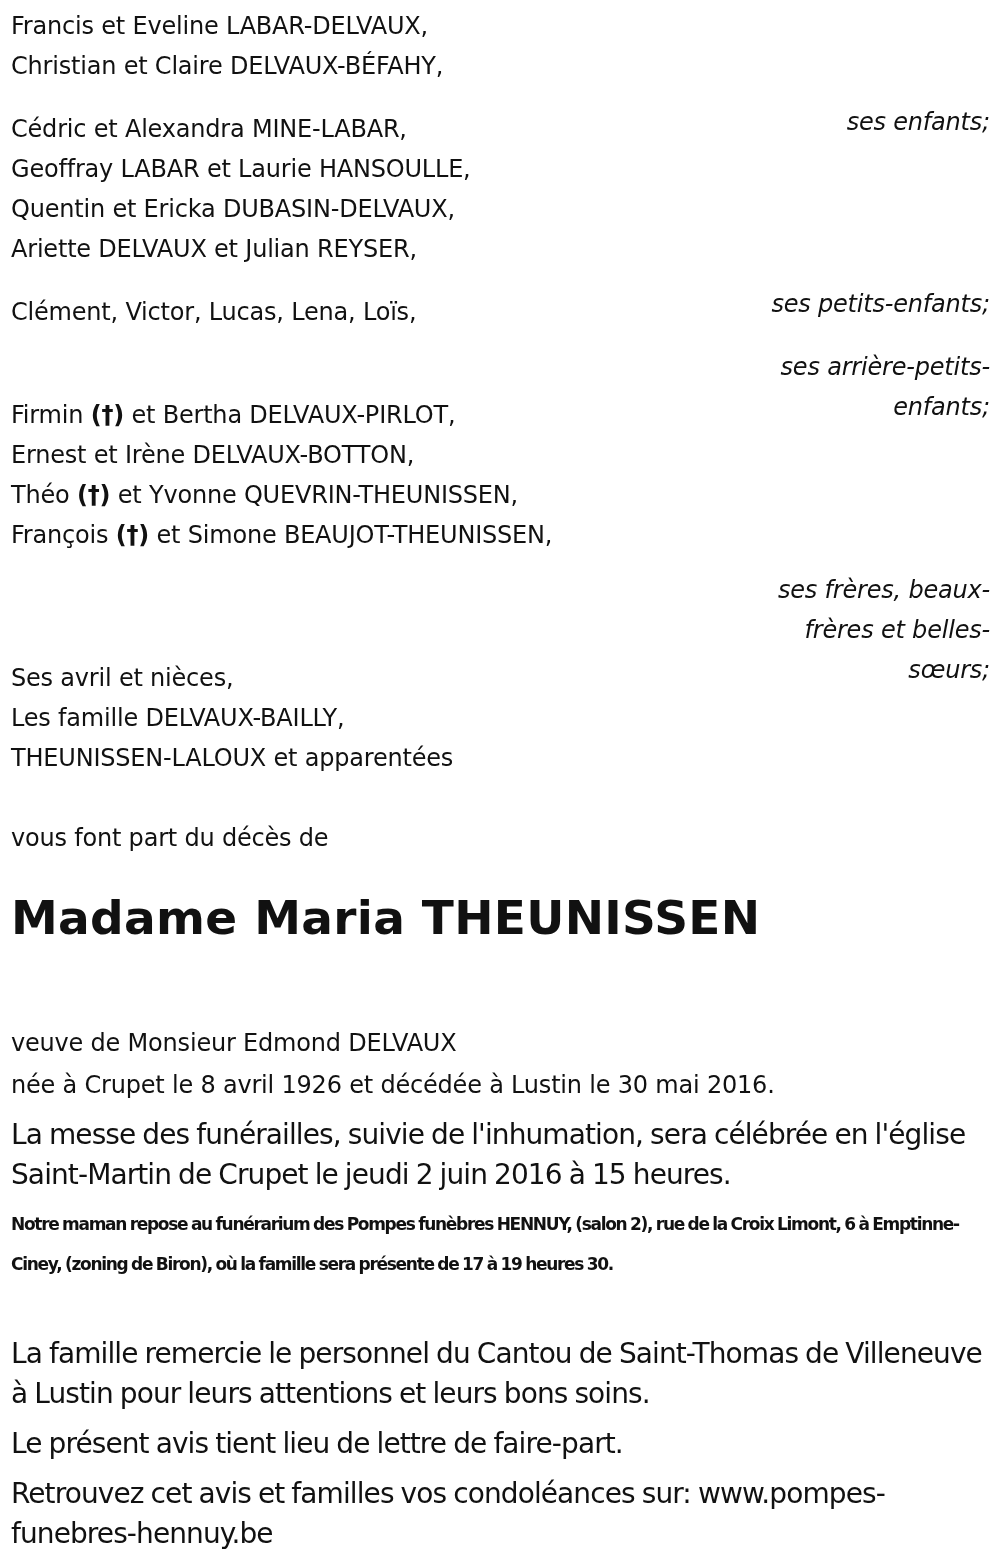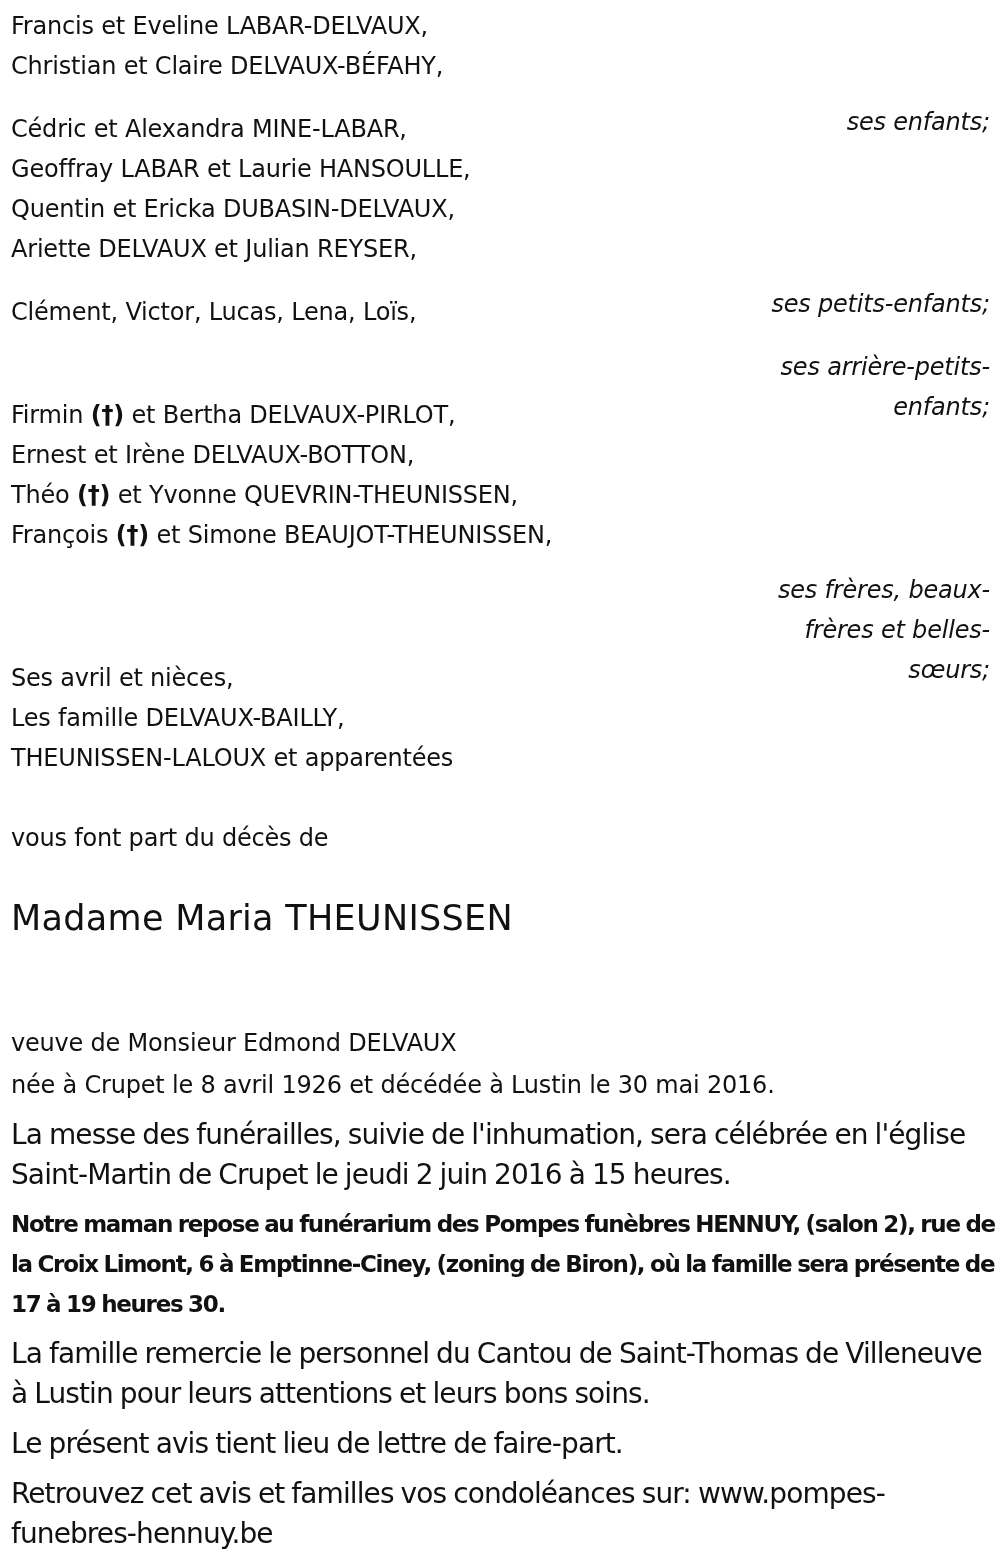--- a/index.html
+++ b/index.html
@@ -3,24 +3,24 @@
 <meta charset="utf-8">
 <style>
   html, body { margin: 0; padding: 0; background: #ffffff; }
   body {
     width: 1000px; height: 1568px; overflow: hidden; position: relative;
     font-family: "DejaVu Sans", sans-serif; color: #111111;
     font-size: 24px;
   }
   .line { position: absolute; left: 11px; white-space: nowrap; line-height: 40px; height: 40px; letter-spacing: -0.2px; }
   .role { position: absolute; right: 10px; text-align: right; font-style: italic; line-height: 40px; white-space: nowrap; letter-spacing: -0.2px; margin-top: 32px; }
-  .title { position: absolute; left: 11px; font-weight: normal; font-size: 35px; line-height: 46px; white-space: nowrap; letter-spacing: 0.3px; }
+  .title { position: absolute; left: 11px; font-weight: bold; font-size: 47px; line-height: 46px; white-space: nowrap; letter-spacing: 0.3px; }
   .para { position: absolute; left: 11px; width: 985px; line-height: 40px; }
   .para.cond { letter-spacing: -0.9px; word-spacing: -1px; font-size: 28px; }
-  .para.bold { font-weight: bold; letter-spacing: -1.3px; word-spacing: -1px; font-size: 23px; }
+  .para.bold { font-weight: bold; letter-spacing: -1.3px; word-spacing: -1px; font-size: 17px; }
   .cross { font-weight: bold; }
 </style>
 </head>
 <body>
 
 <div class="line" style="top:6px">Francis et Eveline LABAR-DELVAUX,</div>
 <div class="line" style="top:46px">Christian et Claire DELVAUX-BÉFAHY,</div>
 <div class="role" style="top:70px">ses enfants;</div>
 
 <div class="line" style="top:109px">Cédric et Alexandra MINE-LABAR,</div>

